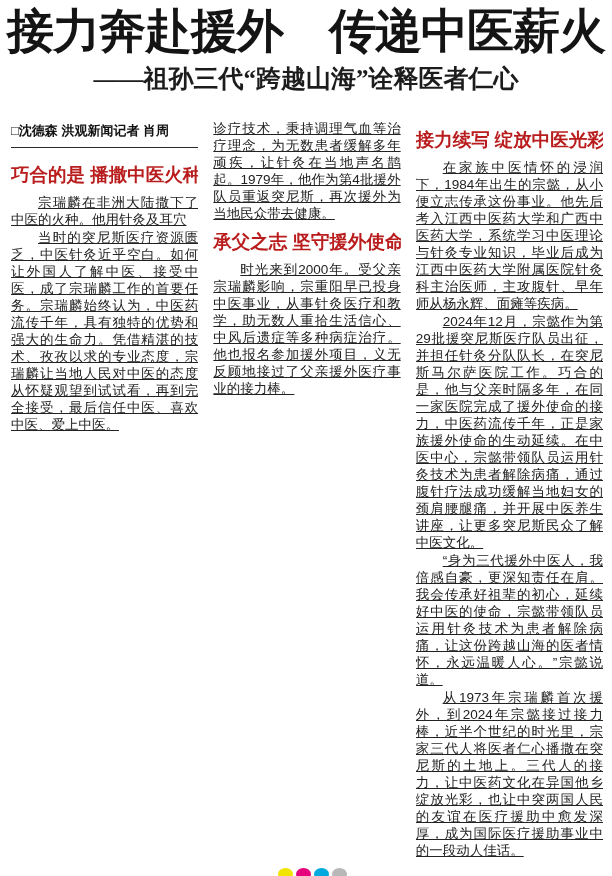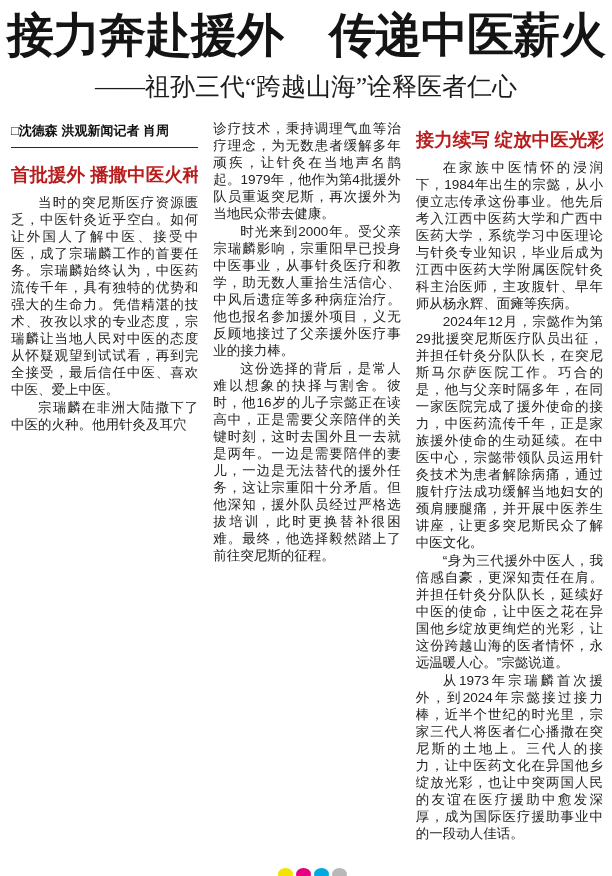--- a/index.html
+++ b/index.html
@@ -4,48 +4,48 @@
 <style>
   * { margin:0; padding:0; box-sizing:border-box; }
   html,body { background:#ffffff; }
   body { font-family:"Liberation Sans","DejaVu Sans",sans-serif; }
   .page {
     position:relative; width:612px; height:876px; margin:0 auto;
     background:#ffffff; overflow:hidden; color:#1f1f1f;
   }
   .masthead { padding-top:8px; text-align:center; }
   .headline {
-    font-family:Liberation Serif, serif;
+    font-family:Liberation Mono, monospace;
     font-weight:900; font-size:47px; line-height:1.15;
     letter-spacing:-1px; white-space:nowrap; color:#141414;
   }
   .subhead {
     font-family:"Liberation Serif","DejaVu Serif",serif;
-    font-size:25px; font-weight:400; color:#1c1c1c;
-    margin-top:8px; white-space:nowrap;
+    font-size:25px; font-weight:700; color:#1c1c1c;
+    margin-top:0; white-space:nowrap;
   }
   .columns {
     position:absolute; top:120px; left:11px; right:9px; bottom:8px;
     display:flex; gap:15px;
   }
   .col {
     flex:1 1 0; overflow:hidden;
     font-size:13.5px; line-height:17px; color:#222222;
     text-align:justify; text-justify:inter-ideograph;
   }
   .byline {
     font-weight:bold; font-size:13px; color:#111111;
     border-bottom:1.5px solid #2a2a2a;
     padding:2px 0 8px 0; margin-bottom:16px; white-space:nowrap;
   }
   .col h2 {
     font-size:18.5px; line-height:1.2; font-weight:900; color:#b91c1c;
     margin:9px 0 8px 0; white-space:nowrap;
   }
-  .col p { margin:0 0 1px 0; }
+  .col p { margin:0 0 1px 0;text-decoration:underline; }
   .col p.indent { text-indent:2em; }
   .print-marks {
     position:absolute; left:278px; top:868px;
     display:flex; gap:3px;
   }
   .print-marks .dot {
     width:15px; height:12px; border-radius:50%; display:inline-block;
   }
 </style>
 </head>
@@ -55,36 +55,36 @@
 
   <div class="masthead">
     <div class="headline">接力奔赴援外　传递中医薪火</div>
     <div class="subhead">——祖孙三代“跨越山海”诠释医者仁心</div>
   </div>
 
   <div class="columns">
 
     <div class="col">
       <div class="byline">□沈德森 洪观新闻记者 肖周</div>
-      <h2>首批援外 播撒中医火种</h2>
+      <h2>巧合的是 播撒中医火种</h2>
+      <p class="indent">宗瑞麟在非洲大陆撒下了中医的火种。他用针灸及耳穴</p>
       <p class="indent">当时的突尼斯医疗资源匮乏，中医针灸近乎空白。如何让外国人了解中医、接受中医，成了宗瑞麟工作的首要任务。宗瑞麟始终认为，中医药流传千年，具有独特的优势和强大的生命力。凭借精湛的技术、孜孜以求的专业态度，宗瑞麟让当地人民对中医的态度从怀疑观望到试试看，再到完全接受，最后信任中医、喜欢中医、爱上中医。</p>
-      <p class="indent">宗瑞麟在非洲大陆撒下了中医的火种。他用针灸及耳穴</p>
     </div>
 
     <div class="col">
       <p>诊疗技术，秉持调理气血等治疗理念，为无数患者缓解多年顽疾，让针灸在当地声名鹊起。1979年，他作为第4批援外队员重返突尼斯，再次援外为当地民众带去健康。</p>
+      <h2>承父之志 坚守援外使命</h2>
       <p class="indent">时光来到2000年。受父亲宗瑞麟影响，宗重阳早已投身中医事业，从事针灸医疗和教学，助无数人重拾生活信心、中风后遗症等多种病症治疗。他也报名参加援外项目，义无反顾地接过了父亲援外医疗事业的接力棒。</p>
-      <p class="indent">这份选择的背后，是常人难以想象的抉择与割舍。彼时，他16岁的儿子宗懿正在读高中，正是需要父亲陪伴的关键时刻，这时去国外且一去就是两年。一边是需要陪伴的妻儿，一边是无法替代的援外任务，这让宗重阳十分矛盾。但他深知，援外队员经过严格选拔培训，此时更换替补很困难。最终，他选择毅然踏上了前往突尼斯的征程。</p>
     </div>
 
     <div class="col">
       <h2>接力续写 绽放中医光彩</h2>
       <p class="indent">在家族中医情怀的浸润下，1984年出生的宗懿，从小便立志传承这份事业。他先后考入江西中医药大学和广西中医药大学，系统学习中医理论与针灸专业知识，毕业后成为江西中医药大学附属医院针灸科主治医师，主攻腹针、早年师从杨永辉、面瘫等疾病。</p>
       <p class="indent">2024年12月，宗懿作为第29批援突尼斯医疗队员出征，并担任针灸分队队长，在突尼斯马尔萨医院工作。巧合的是，他与父亲时隔多年，在同一家医院完成了援外使命的接力，中医药流传千年，正是家族援外使命的生动延续。在中医中心，宗懿带领队员运用针灸技术为患者解除病痛，通过腹针疗法成功缓解当地妇女的颈肩腰腿痛，并开展中医养生讲座，让更多突尼斯民众了解中医文化。</p>
-      <p class="indent">“身为三代援外中医人，我倍感自豪，更深知责任在肩。并担任针灸分队队长，延续好中医的使命，让中医之花在异国他乡绽放更绚烂的光彩，让这份跨越山海的医者情怀，永远温暖人心。”宗懿说道。</p>
+      <p class="indent">“身为三代援外中医人，我倍感自豪，更深知责任在肩。我会传承好祖辈的初心，延续好中医的使命，宗懿带领队员运用针灸技术为患者解除病痛，让这份跨越山海的医者情怀，永远温暖人心。”宗懿说道。</p>
       <p class="indent">从1973年宗瑞麟首次援外，到2024年宗懿接过接力棒，近半个世纪的时光里，宗家三代人将医者仁心播撒在突尼斯的土地上。三代人的接力，让中医药文化在异国他乡绽放光彩，也让中突两国人民的友谊在医疗援助中愈发深厚，成为国际医疗援助事业中的一段动人佳话。</p>
     </div>
 
   </div>
 
   <div class="print-marks">
     <span class="dot" style="background:#f0e400"></span>
     <span class="dot" style="background:#e6007e"></span>
     <span class="dot" style="background:#00aadf"></span>
     <span class="dot" style="background:#b8b8b8"></span>

